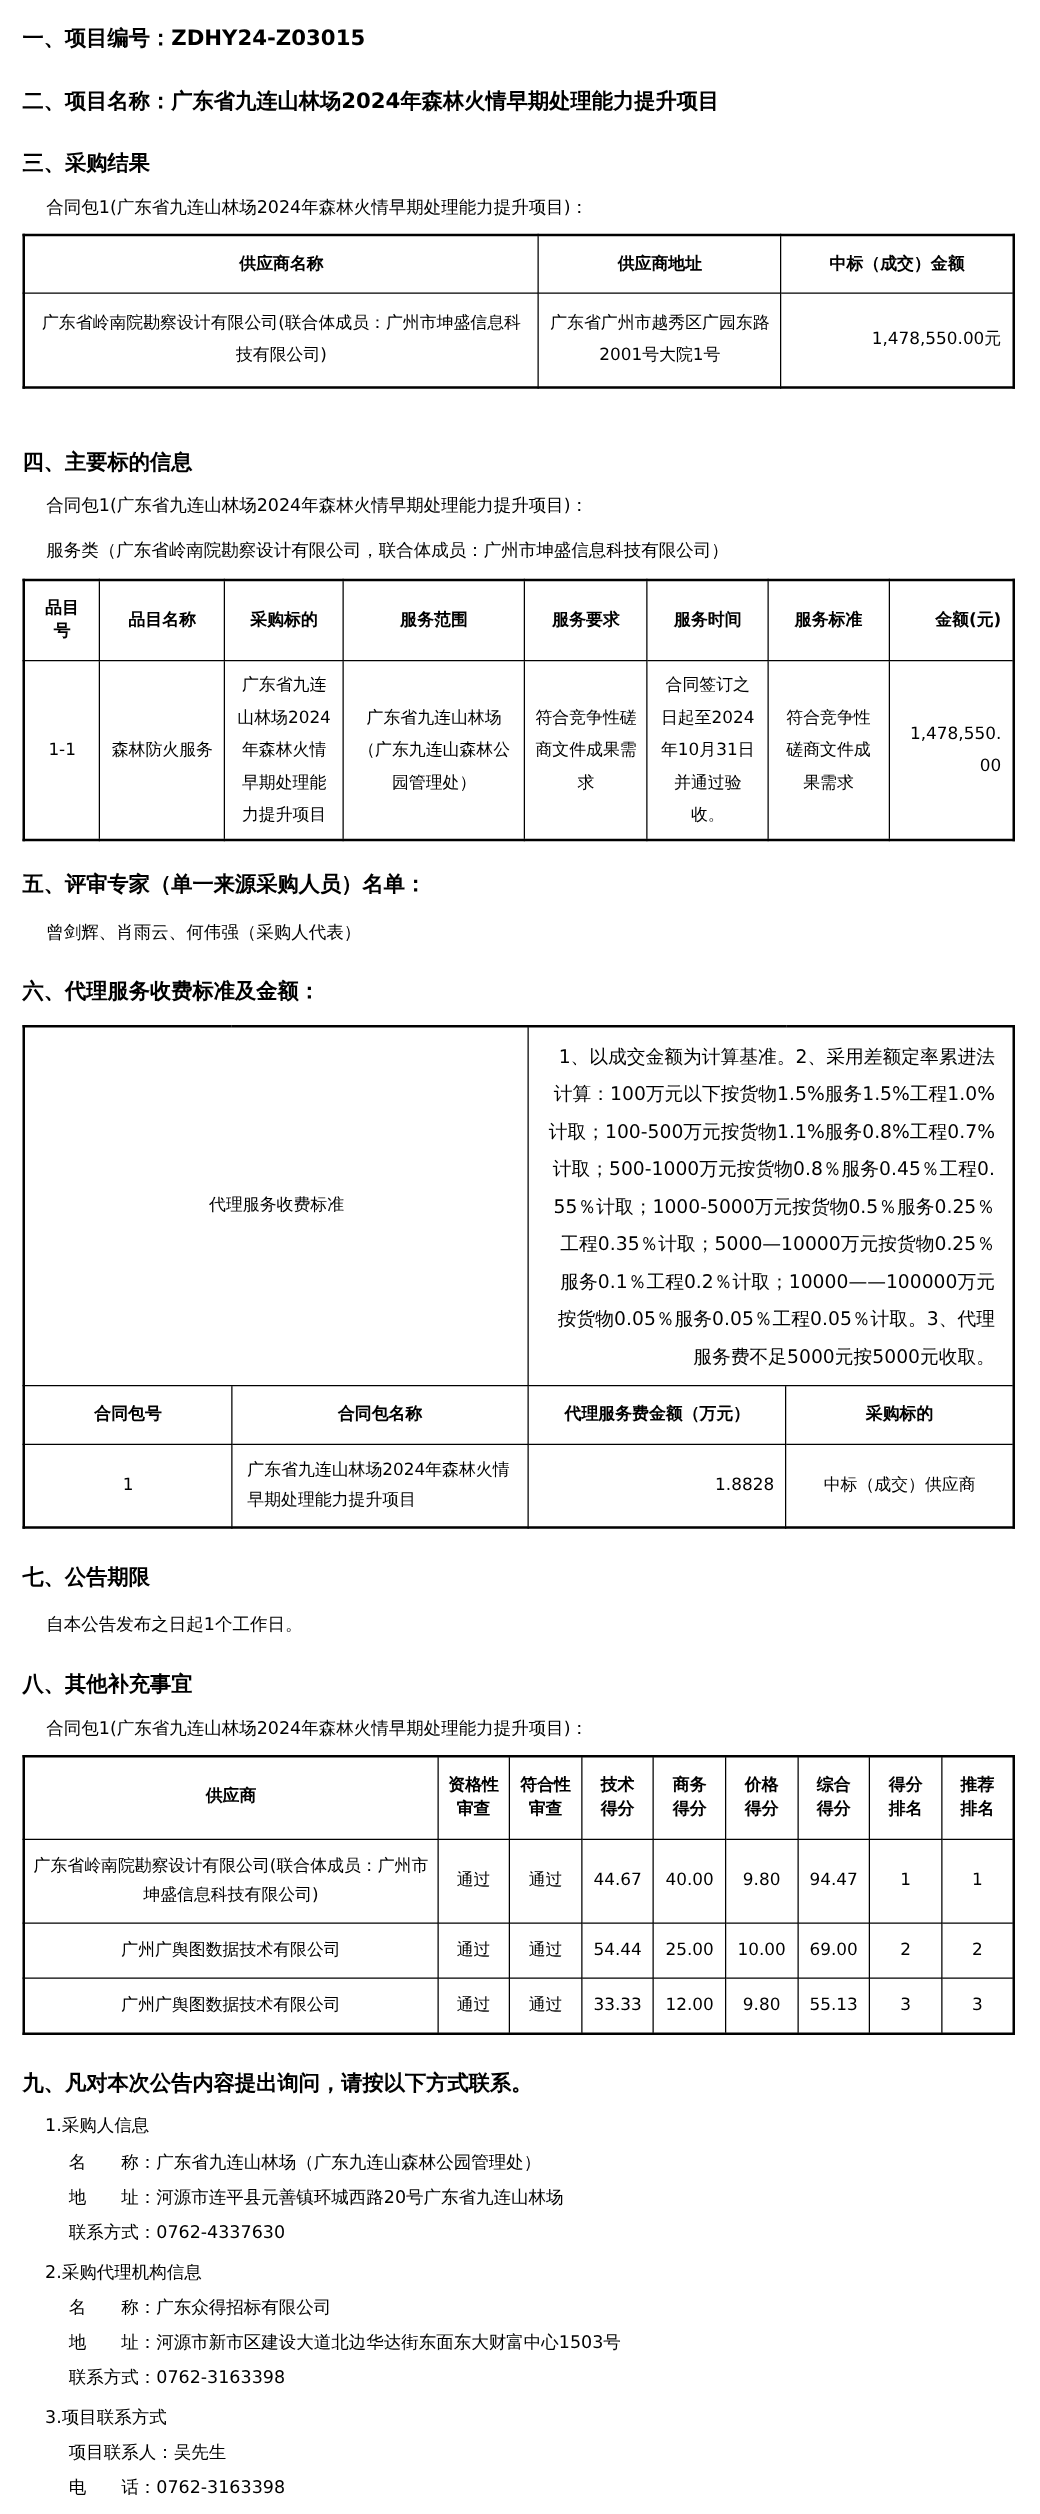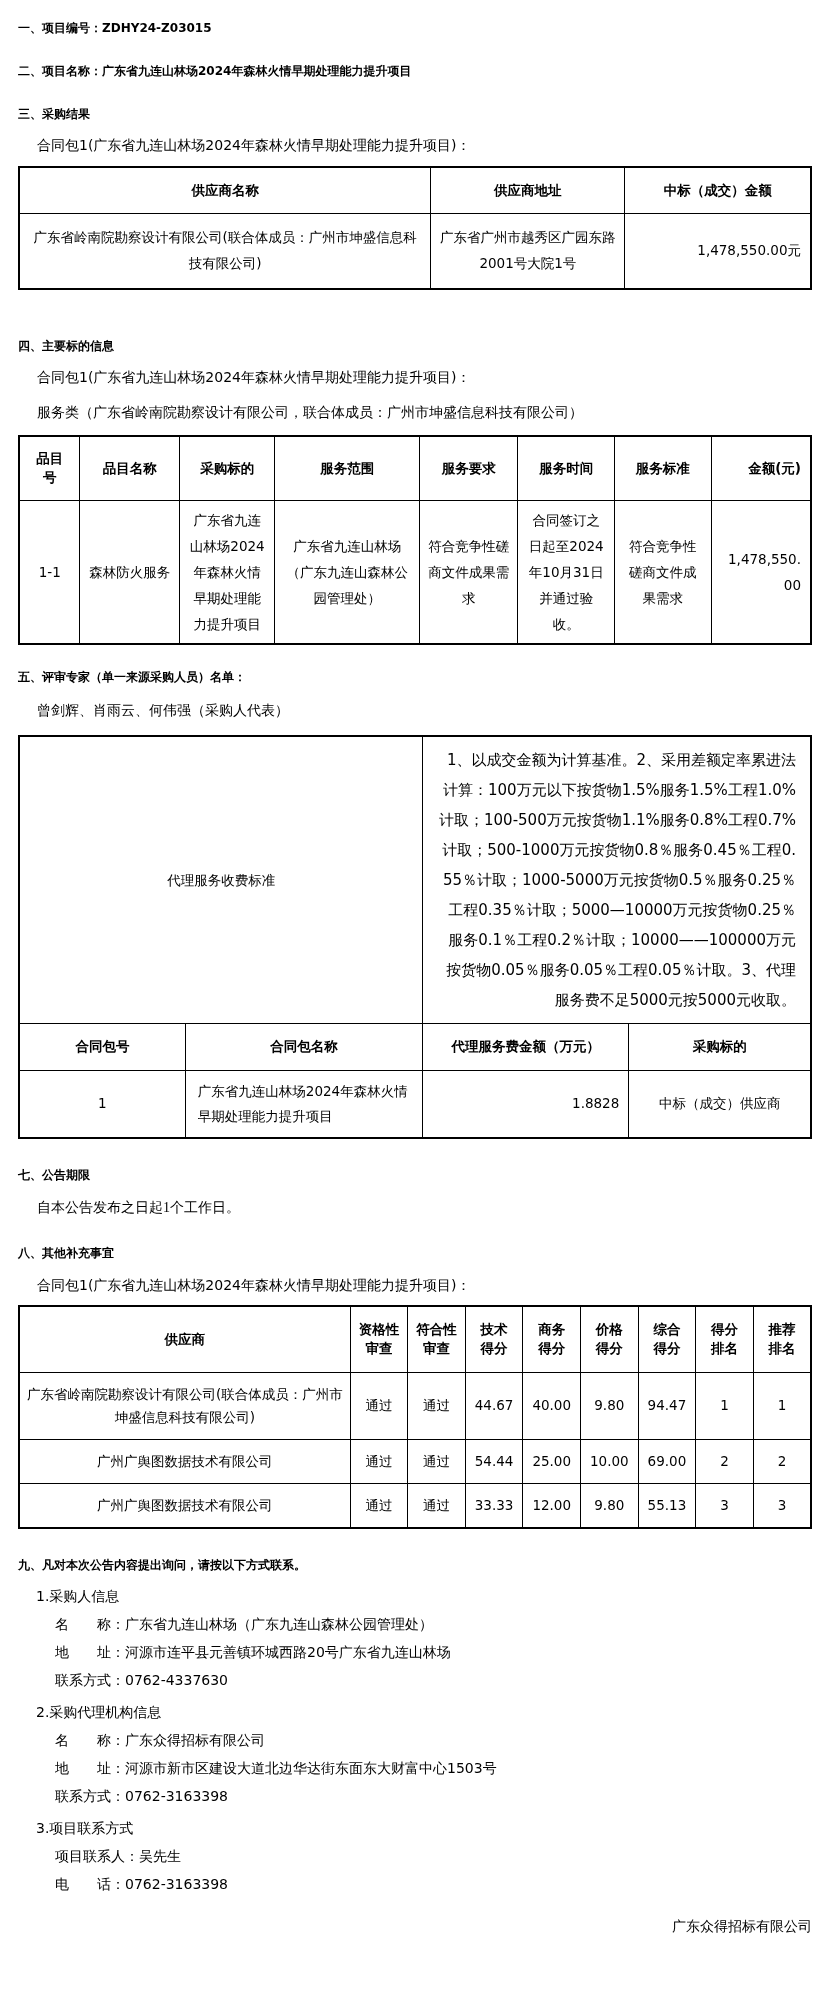--- a/index.html
+++ b/index.html
@@ -12,35 +12,34 @@
     min-height: 2011px;
     color: #000000;
     font-family: "DejaVu Sans", "Liberation Sans", sans-serif;
     font-size: 14px;
     line-height: 1.45;
   }
   .doc {
     padding: 18px 20px 26px 18px;
   }
   .sec {
-    font-size: 12px;
+    font-size: 17px;
     font-weight: bold;
     margin: 26px 0 0 0;
     line-height: 1.4;
   }
   .sec.first { margin-top: 2px; }
   .sec.mt38 { margin-top: 48px; }
   .sec.mt28 { margin-top: 28px; }
   .sec.mt24 { margin-top: 24px; }
   .indent1 {
     margin: 13px 0 0 19px;
   }
   .body-line {
     margin: 15px 0 0 19px;
-    font-family: Liberation Serif, serif;
   }
   table {
     border-collapse: collapse;
     table-layout: fixed;
     width: 794px;
     margin-top: 10px;
     border: 2px solid #000;
   }
   th, td {
     border: 1px solid #000;
@@ -161,20 +160,21 @@
         <td>合同签订之日起至2024年10月31日并通过验收。</td>
         <td>符合竞争性磋商文件成果需求</td>
         <td class="right">1,478,550.00</td>
       </tr>
     </tbody>
   </table>
 
   <div class="sec mt24">五、评审专家（单一来源采购人员）名单：</div>
   <div class="body-line">曾剑辉、肖雨云、何伟强（采购人代表）</div>
 
+  <div class="sec">六、代理服务收费标准及金额：</div>
 
   <table class="t3">
     <colgroup>
         <col style="width:21%">
         <col style="width:30%">
         <col style="width:26%">
         <col style="width:23%">
       </colgroup>
     <tbody>
       <tr>

